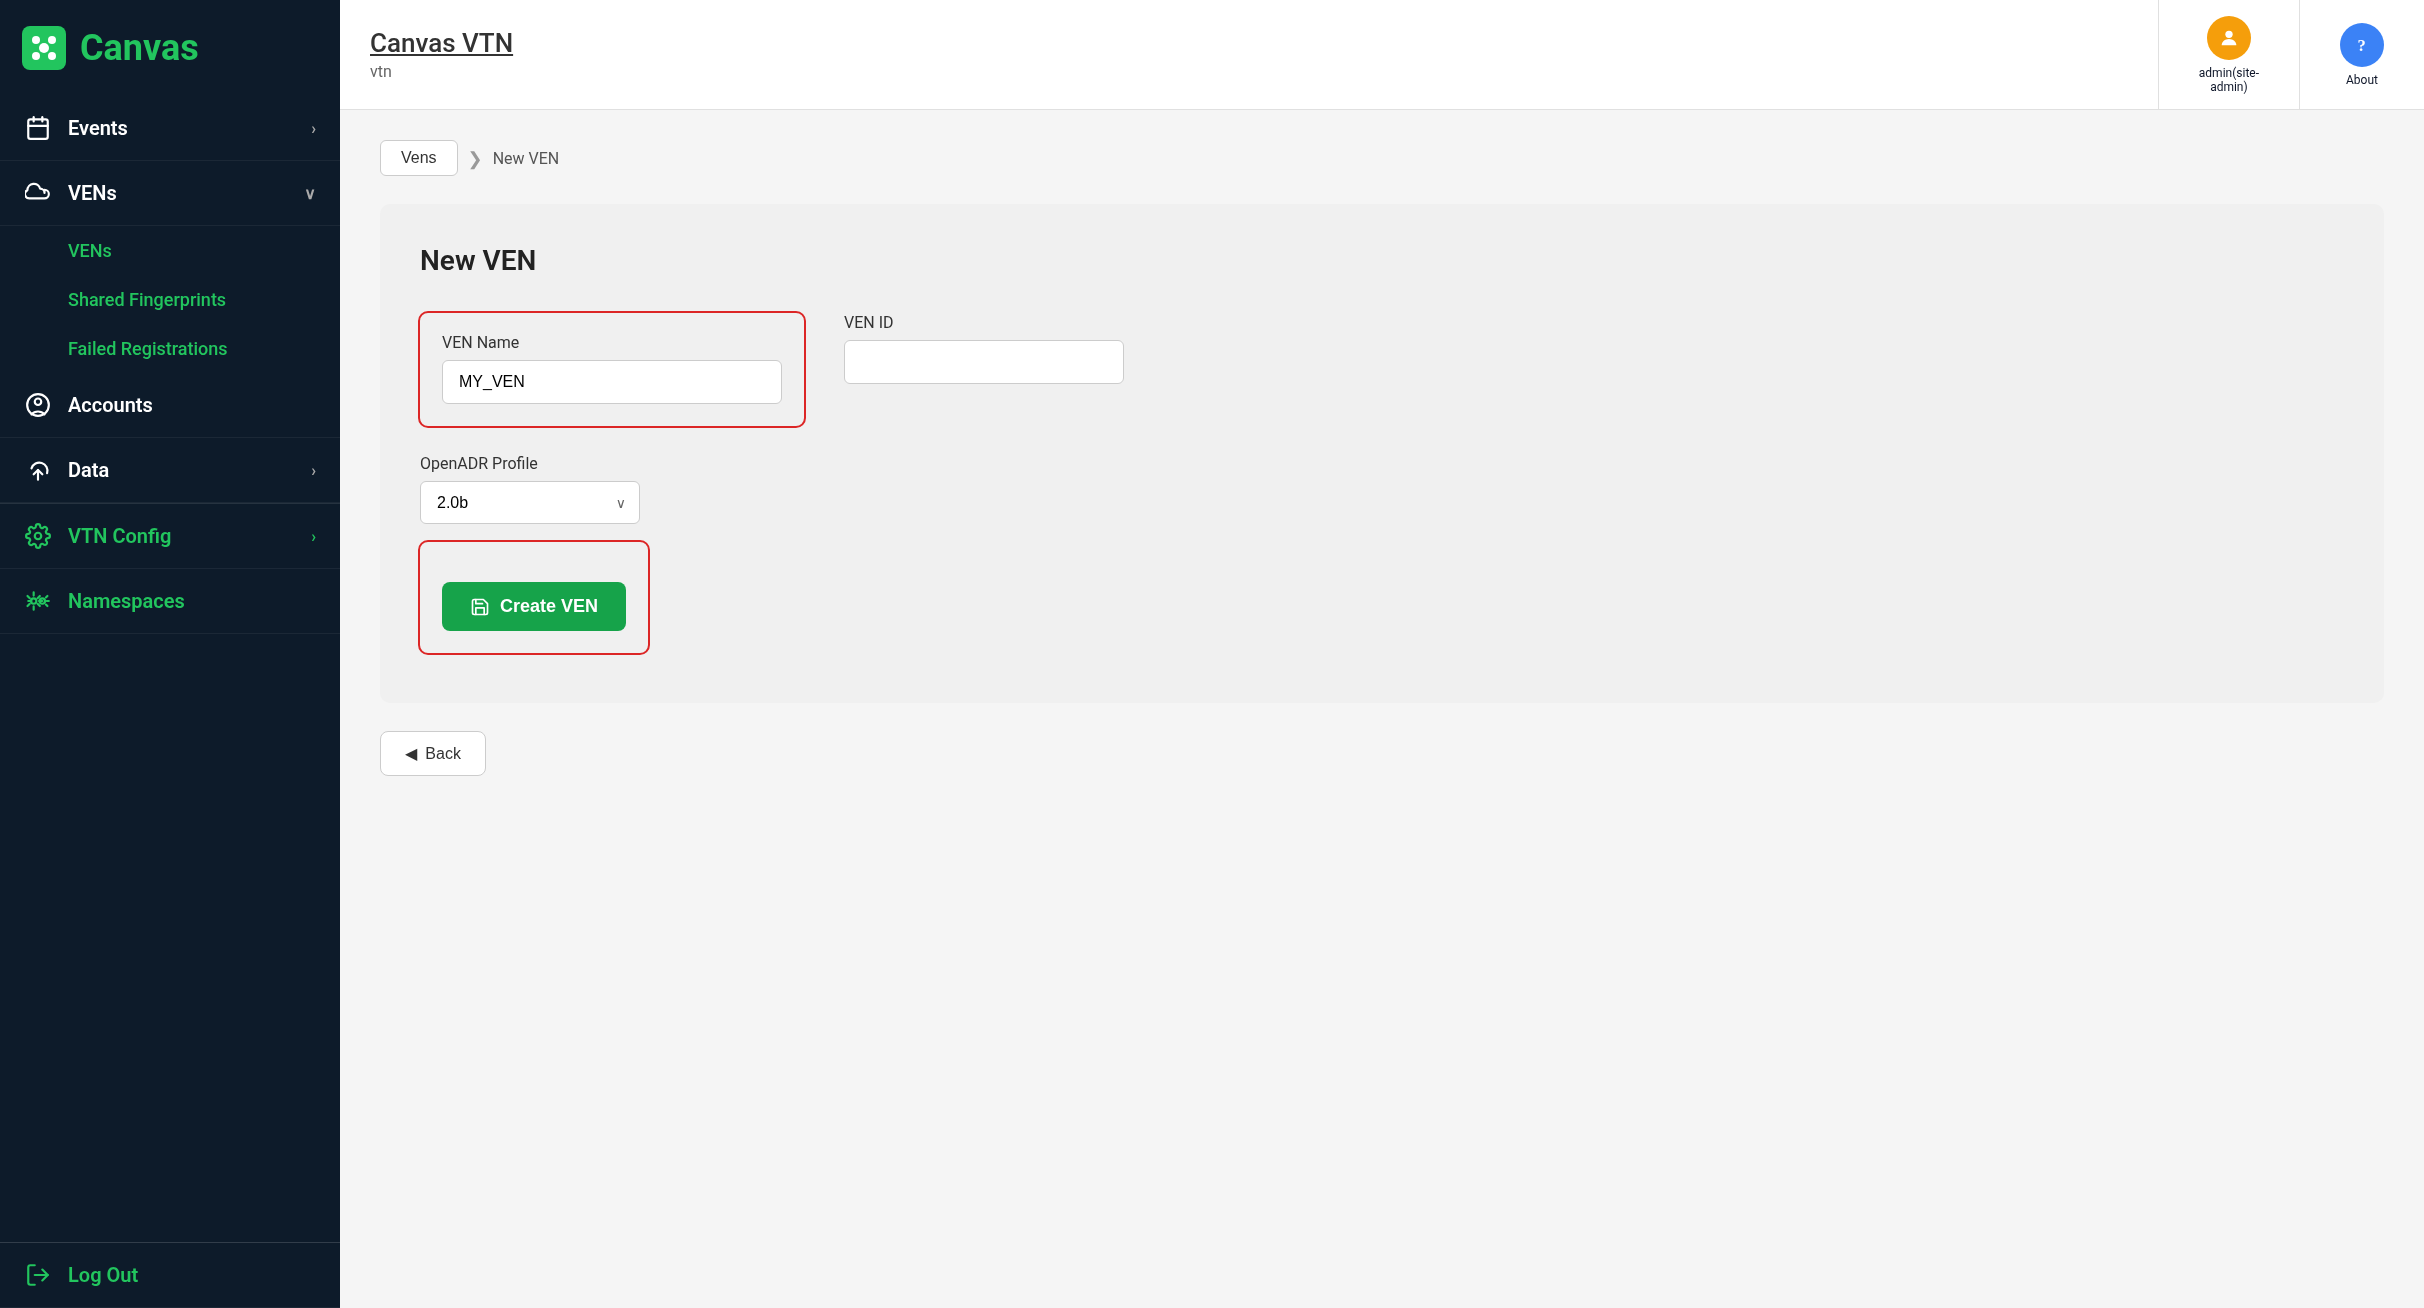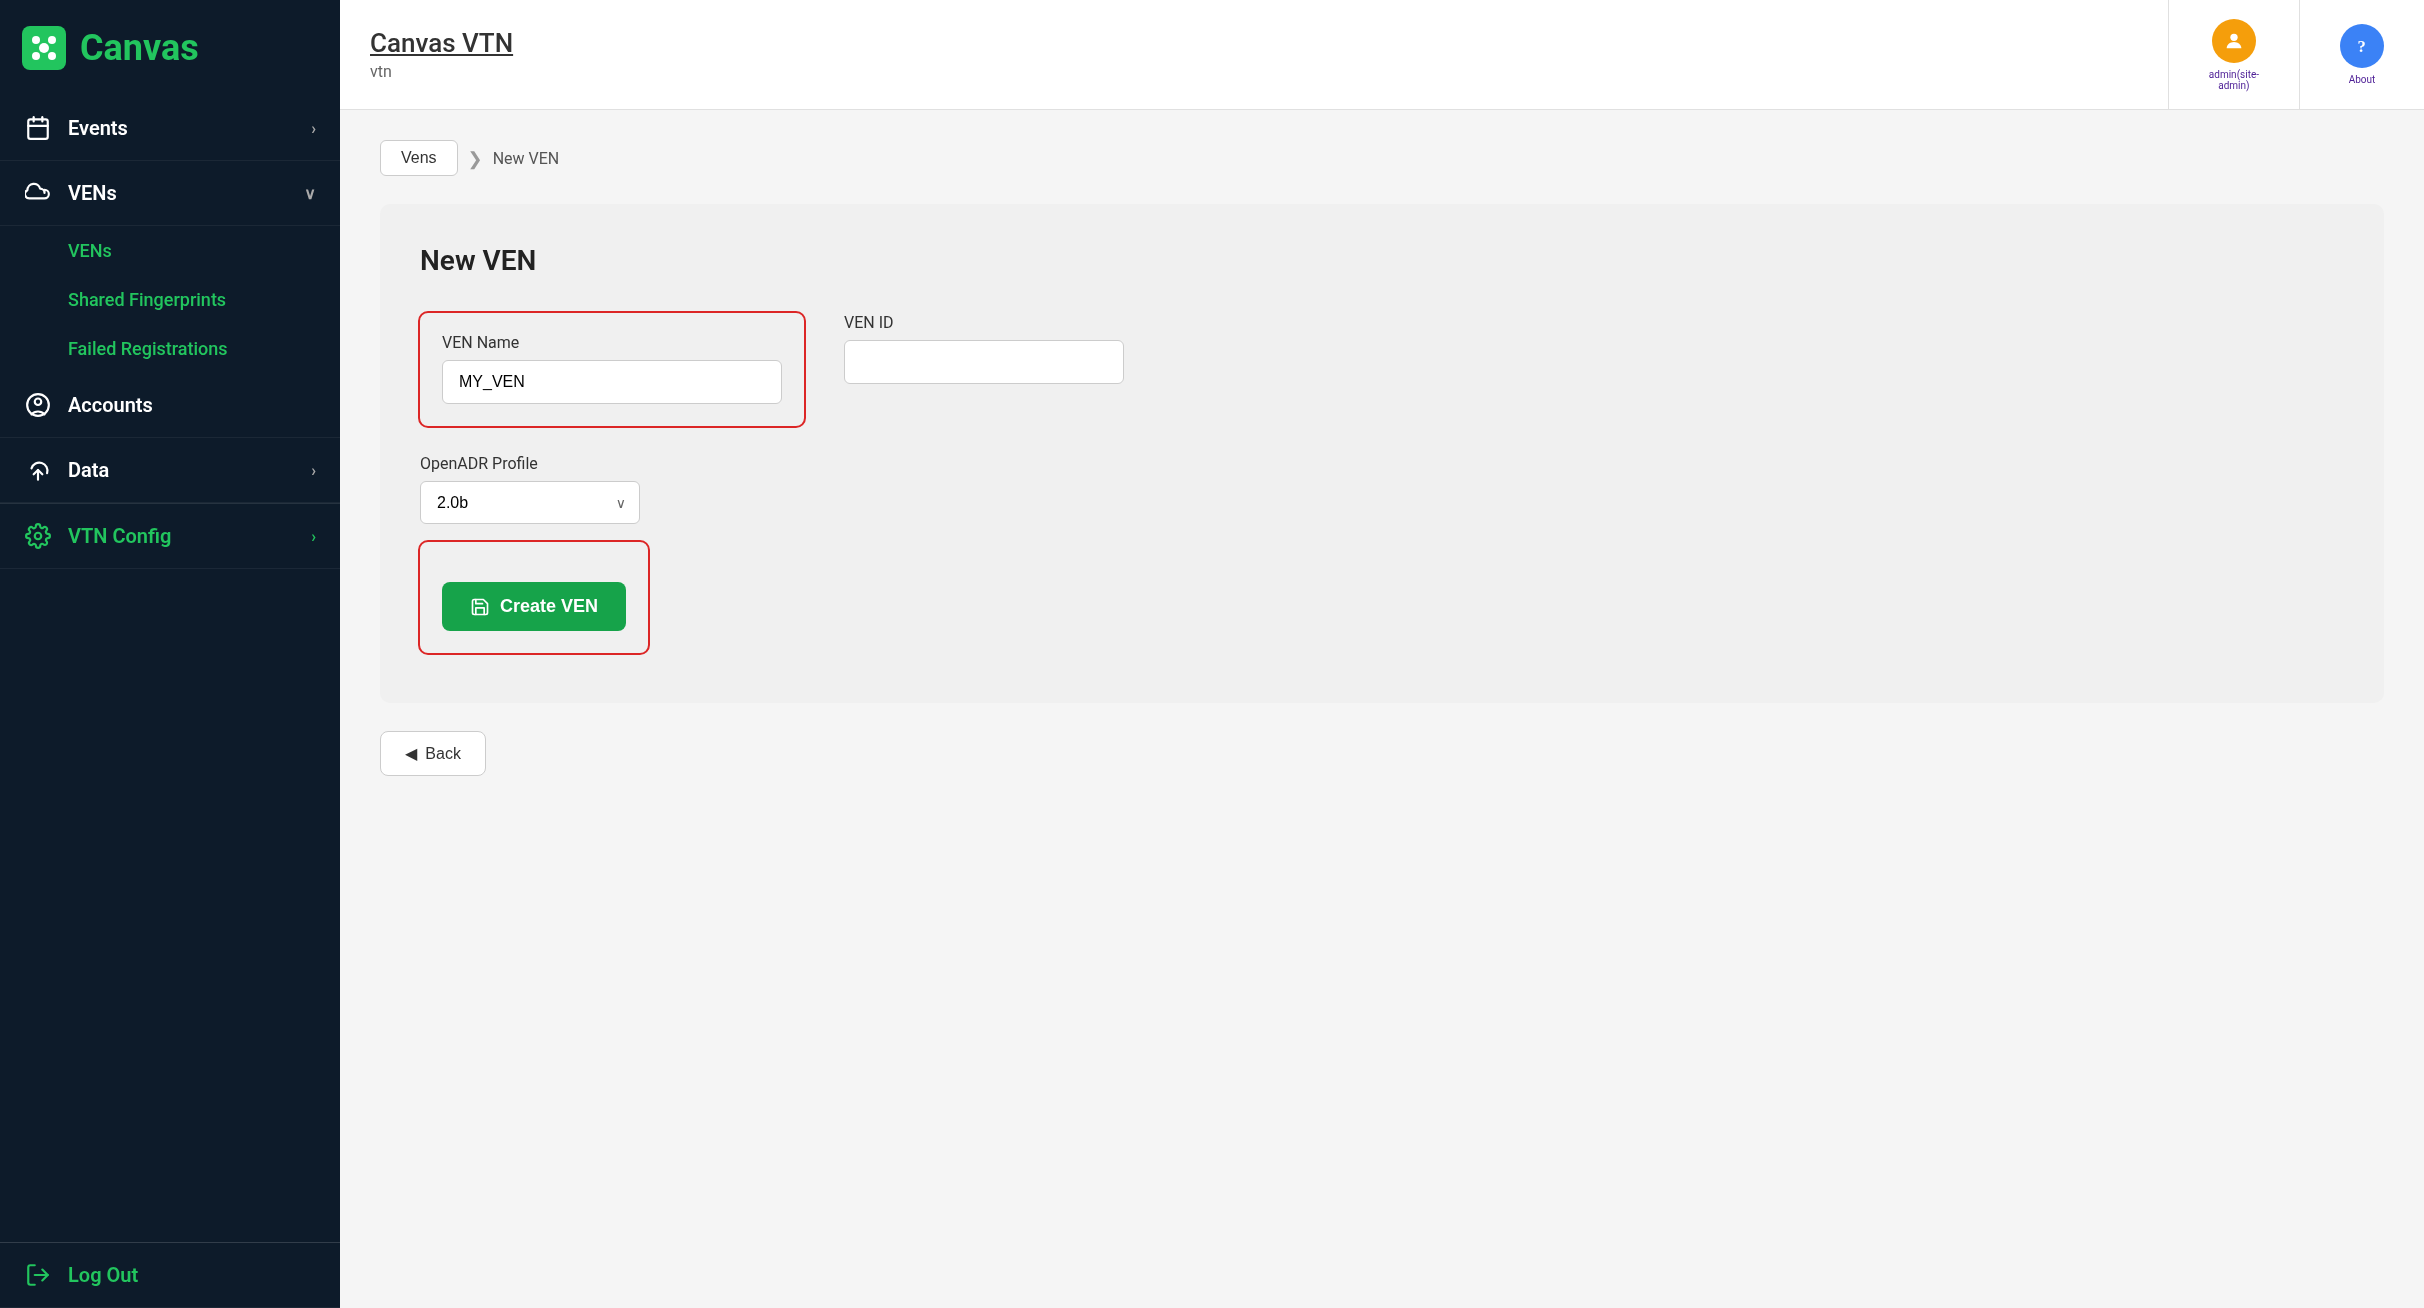--- a/index.html
+++ b/index.html
@@ -154,22 +154,22 @@
       display: flex;
       align-items: center;
       justify-content: center;
       font-size: 20px;
     }
 
     .admin-icon-circle { background: #f59e0b; color: #fff; }
     .help-icon-circle { background: #3b82f6; color: #fff; }
 
     .header-action-label {
-      font-size: 10px;
-      color: #4c1d95;
+      font-size: 12px;
+      color: #0f172a;
       text-align: center;
     }
 
     
     .content {
       flex: 1;
       overflow-y: auto;
       padding: 30px 40px;
     }
 
@@ -407,20 +407,31 @@
       <span class="nav-icon">
         <svg width="26" height="26" viewBox="0 0 24 24" fill="none" stroke="#22c55e" stroke-width="2" stroke-linecap="round" stroke-linejoin="round">
           <circle cx="12" cy="12" r="3"></circle>
           <path d="M19.4 15a1.65 1.65 0 0 0 .33 1.82l.06.06a2 2 0 1 1-2.83 2.83l-.06-.06a1.65 1.65 0 0 0-1.82-.33 1.65 1.65 0 0 0-1 1.51V21a2 2 0 0 1-4 0v-.09A1.65 1.65 0 0 0 9 19.4a1.65 1.65 0 0 0-1.82.33l-.06.06a2 2 0 0 1-2.83-2.83l.06-.06A1.65 1.65 0 0 0 4.68 15a1.65 1.65 0 0 0-1.51-1H3a2 2 0 0 1 0-4h.09A1.65 1.65 0 0 0 4.6 9a1.65 1.65 0 0 0-.33-1.82l-.06-.06a2 2 0 0 1 2.83-2.83l.06.06A1.65 1.65 0 0 0 9 4.68a1.65 1.65 0 0 0 1-1.51V3a2 2 0 0 1 4 0v.09a1.65 1.65 0 0 0 1 1.51 1.65 1.65 0 0 0 1.82-.33l.06-.06a2 2 0 0 1 2.83 2.83l-.06.06A1.65 1.65 0 0 0 19.4 9a1.65 1.65 0 0 0 1.51 1H21a2 2 0 0 1 0 4h-.09a1.65 1.65 0 0 0-1.51 1z"></path>
         </svg>
       </span>
       <span style="color: #22c55e;">VTN Config</span>
       <span class="chevron" style="color: #22c55e;">›</span>
     </div>
 
+    <div class="nav-item">
+      <span class="nav-icon">
+        <svg width="26" height="26" viewBox="0 0 24 24" fill="none" stroke="#22c55e" stroke-width="2" stroke-linecap="round" stroke-linejoin="round">
+          <circle cx="8" cy="12" r="2.5"></circle>
+          <path d="M8 4v3M8 17v3M13.7 7.3l-2.1 2.1M4.4 14.6l-2.1 2.1M16 12h-3M6 12H3M13.7 16.7l-2.1-2.1M4.4 9.4L2.3 7.3"></path>
+          <circle cx="16" cy="12" r="2.5"></circle>
+          <path d="M22 12h-2M20.7 7.3l-1.4 1.4M20.7 16.7l-1.4-1.4"></path>
+        </svg>
+      </span>
+      <span style="color: #22c55e;">Namespaces</span>
+    </div>
 
     <div class="nav-item" style="margin-top: auto; border-top: 1px solid rgba(255,255,255,0.15);">
       <span class="nav-icon">
         <svg width="26" height="26" viewBox="0 0 24 24" fill="none" stroke="#22c55e" stroke-width="2" stroke-linecap="round" stroke-linejoin="round">
           <path d="M9 21H5a2 2 0 0 1-2-2V5a2 2 0 0 1 2-2h4"></path>
             <polyline points="16 17 21 12 16 7"></polyline>
             <line x1="21" y1="12" x2="9" y2="12"></line>
         </svg>
       </span>
       <span style="color: #22c55e;">Log Out</span>

